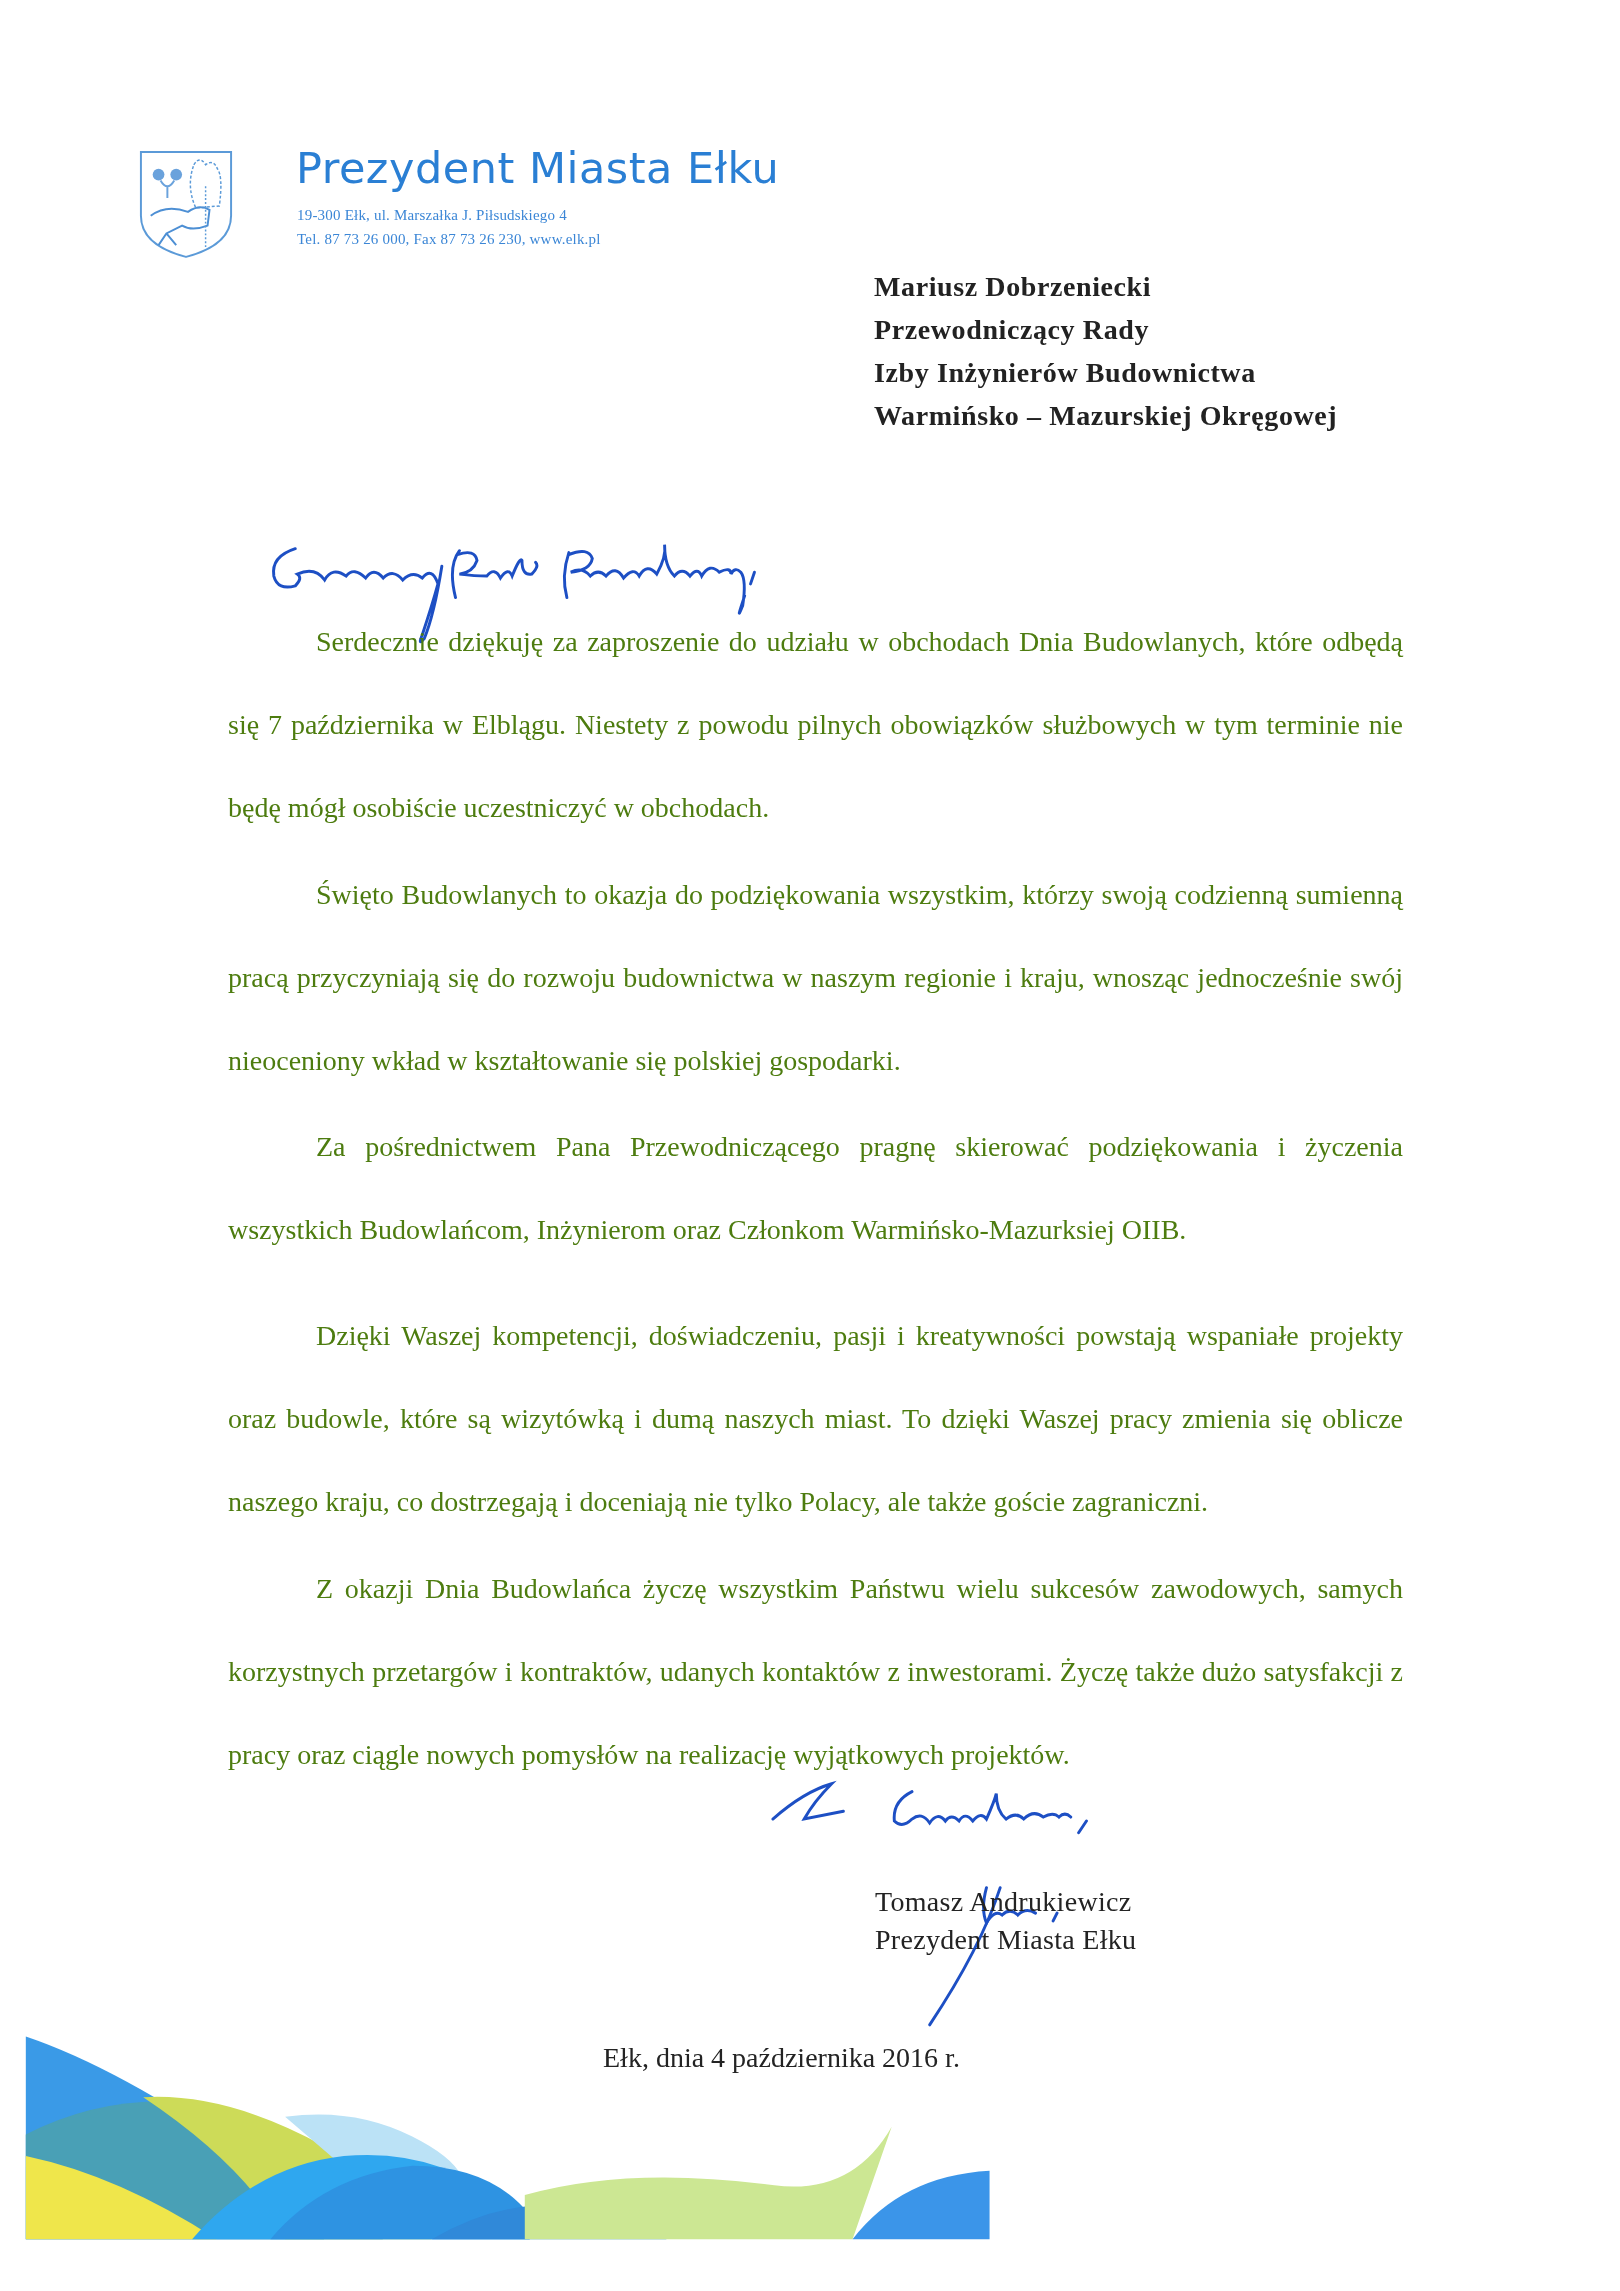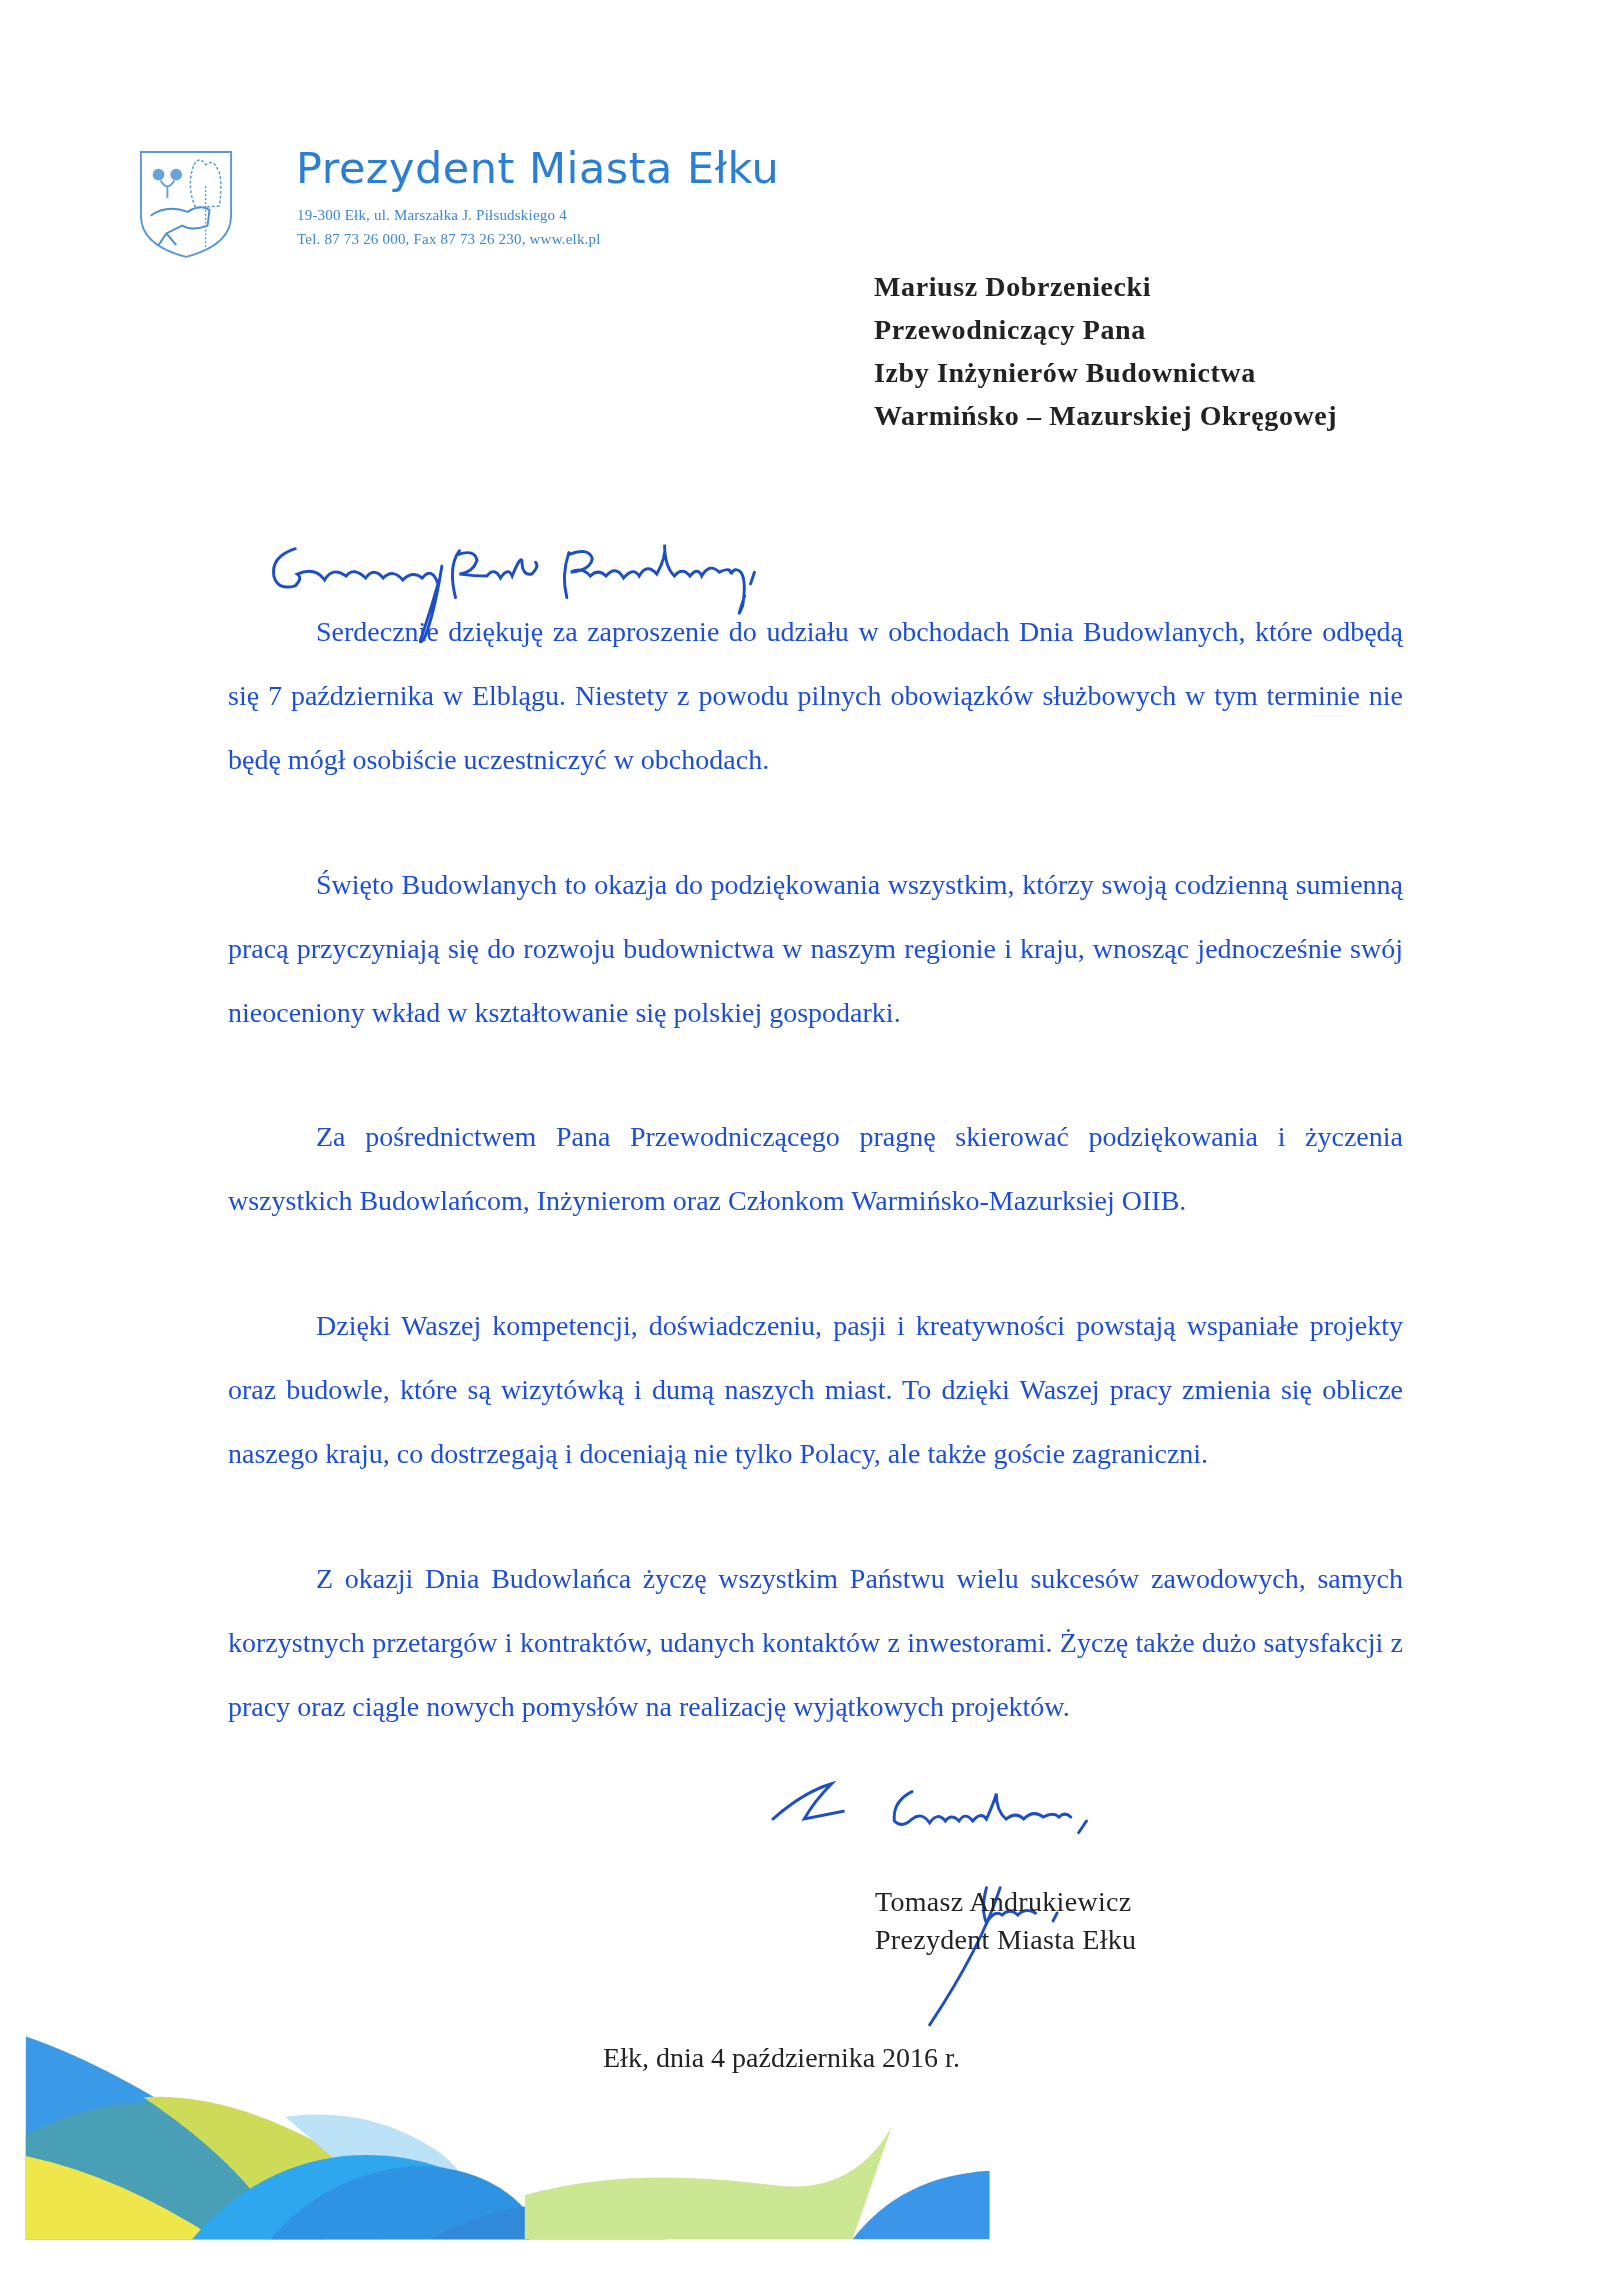--- a/index.html
+++ b/index.html
@@ -51,23 +51,23 @@
     }
     .recipient div { white-space: nowrap; }
 
     
     .salutation-svg { left: 255px; top: 537px; width: 784px; height: 127px; }
 
     
     .body-text {
       left: 228px; width: 1175px;
       font-size: 28px;
-      line-height: 64px;
+      line-height: 83px;
       text-align: justify;
-      color: #1d4ed8;
+      color: #4d7c0f;
     }
     .body-text p {
       margin: 0;
       text-indent: 88px;
     }
     .p1 { top: 600px; }
     .p2 { top: 853px; }
     .p3 { top: 1105px; }
     .p4 { top: 1294px; }
     .p5 { top: 1547px; }
@@ -106,21 +106,21 @@
     <path d="M14 70 Q30 58 52 66 Q64 58 74 64 L72 80 Q56 86 46 80 L30 88 L22 100 M30 88 L40 100" stroke="#4d8fd4" stroke-width="2" fill="none"></path>
     <path d="M70 40 V105" stroke="#5b9ad8" stroke-width="1.5" stroke-dasharray="2 2"></path>
   </svg>
 </div>
 <div class="abs lh-title">Prezydent Miasta Ełku</div>
 <div class="abs lh-addr">19-300 Ełk, ul. Marszałka J. Piłsudskiego 4</div>
 <div class="abs lh-contact">Tel. 87 73 26 000, Fax 87 73 26 230, www.elk.pl</div>
 
 <div class="abs recipient">
   <div>Mariusz Dobrzeniecki</div>
-  <div>Przewodniczący Pana</div>
+  <div>Przewodniczący Rady</div>
   <div>Izby Inżynierów Budownictwa</div>
   <div>Warmińsko – Mazurskiej Okręgowej</div>
 </div>
 
 <div class="abs salutation-svg">
   <svg width="784" height="127" viewBox="0 0 800 130" fill="none" stroke="#1d4fc4" stroke-width="3" stroke-linecap="round">
     <path d="M40 12 Q15 20 18 40 Q22 55 40 50 Q48 42 42 38 Q60 30 70 44 Q78 30 92 40 Q100 30 112 42 Q120 30 130 42 Q140 32 150 44 Q160 34 170 42 Q180 30 186 48 Q180 70 170 100 Q165 112 172 104 Q182 80 190 30"></path>
     <path d="M208 14 Q196 30 204 62 M206 18 Q224 12 226 24 Q222 36 208 38 Q224 40 236 40 Q244 30 250 42 Q258 30 262 40 Q270 20 272 24 Q272 40 282 38 Q290 30 286 26"></path>
     <path d="M320 16 Q312 40 318 62 M320 18 Q340 10 344 22 Q342 34 322 36 Q334 30 342 40 Q350 32 358 40 Q368 28 376 42 Q386 30 392 40 Q400 26 410 38 Q420 20 418 8 Q418 30 428 40 Q436 30 444 40 Q452 30 456 40 Q464 26 474 36 Q486 30 486 38 Q490 30 496 36 Q502 44 498 70 Q490 90 500 60 M510 36 L506 48"></path>
   </svg>

